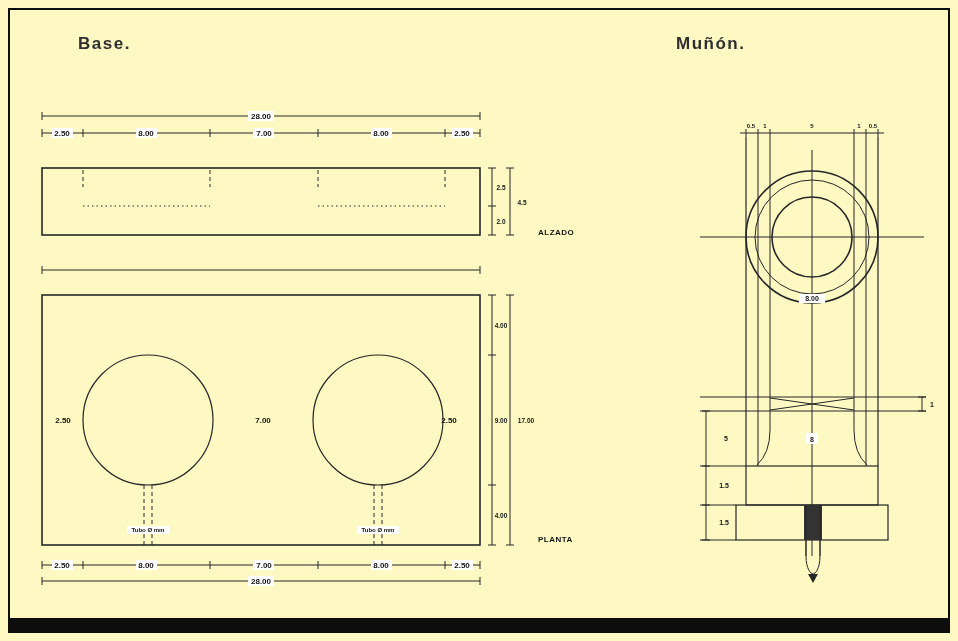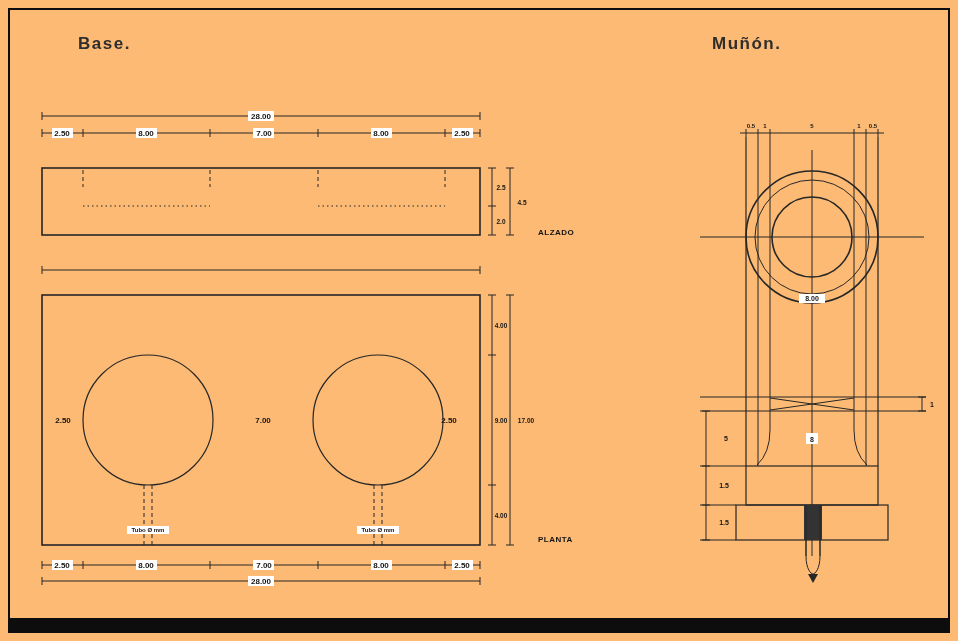--- a/index.html
+++ b/index.html
@@ -1,22 +1,22 @@
 <!DOCTYPE html>
 <html><head>
 <meta charset="utf-8">
 <style>
   *{margin:0;padding:0;box-sizing:border-box}
   html,body{background:#ffffff}
   body{width:958px;height:641px;position:relative;overflow:hidden;font-family:"Liberation Sans",sans-serif}
-  .stage{position:absolute;inset:0;background:#fdba74}
+  .stage{position:absolute;inset:0;background:#fef9c3}
   .frame{position:absolute;left:8px;top:8px;right:8px;bottom:8px;border:2px solid #0d0d0d;border-bottom-width:15px}
   .title{position:absolute;font-weight:bold;font-size:17px;letter-spacing:1.5px;color:#2e2e2e}
   .title-base{left:78px;top:34px}
-  .title-munon{left:712px;top:34px}
+  .title-munon{left:676px;top:34px}
   svg.sheet{position:absolute;left:0;top:0}
   .ln{fill:none;stroke:#262626;stroke-width:1.6}
   .md{fill:none;stroke:#262626;stroke-width:1.2}
   .thin{fill:none;stroke:#262626;stroke-width:1}
   .dash{stroke-dasharray:4 3}
   .dot{stroke-dasharray:1.5 3}
   text{fill:#141414;font-family:"Liberation Sans",sans-serif;font-weight:bold}
   .t8{font-size:8px;text-anchor:middle;dominant-baseline:central}
   .t7{font-size:7px;text-anchor:middle;dominant-baseline:central}
   .t65{font-size:6.5px;text-anchor:middle;dominant-baseline:central}

